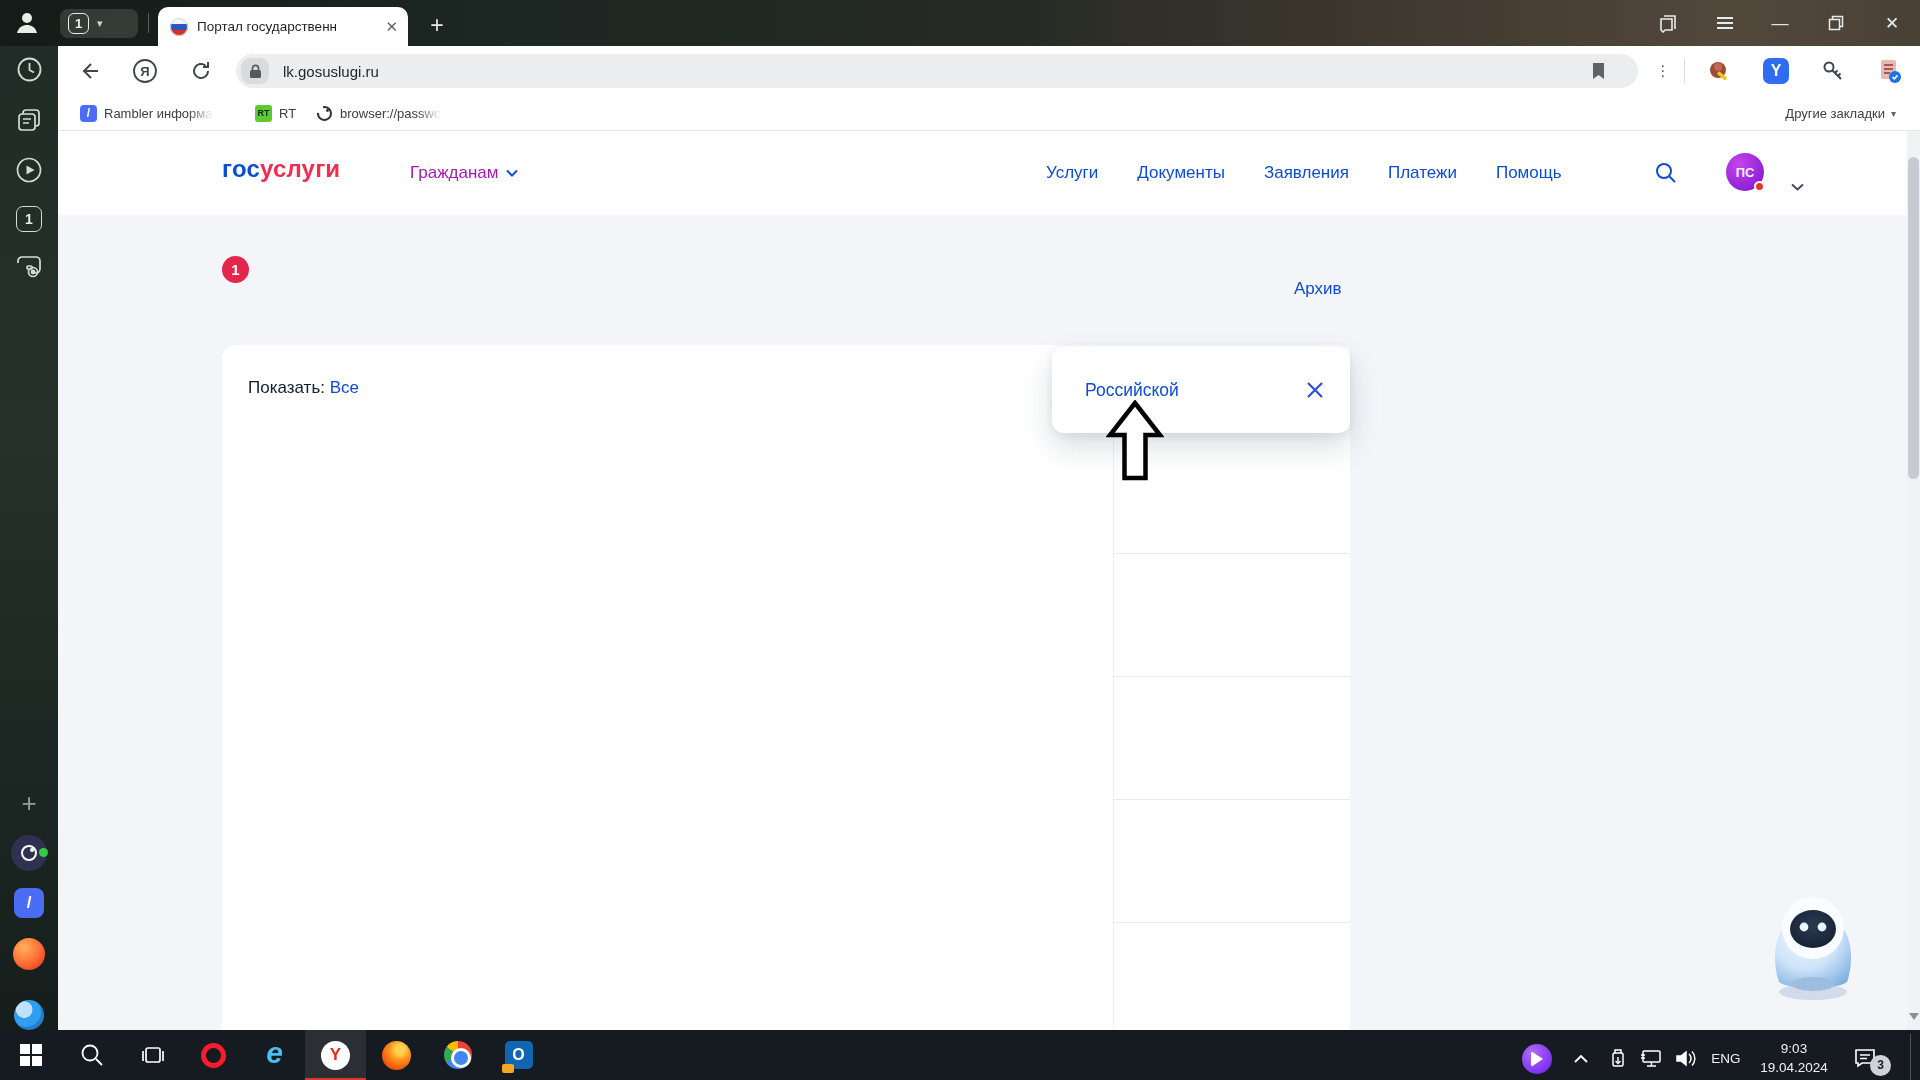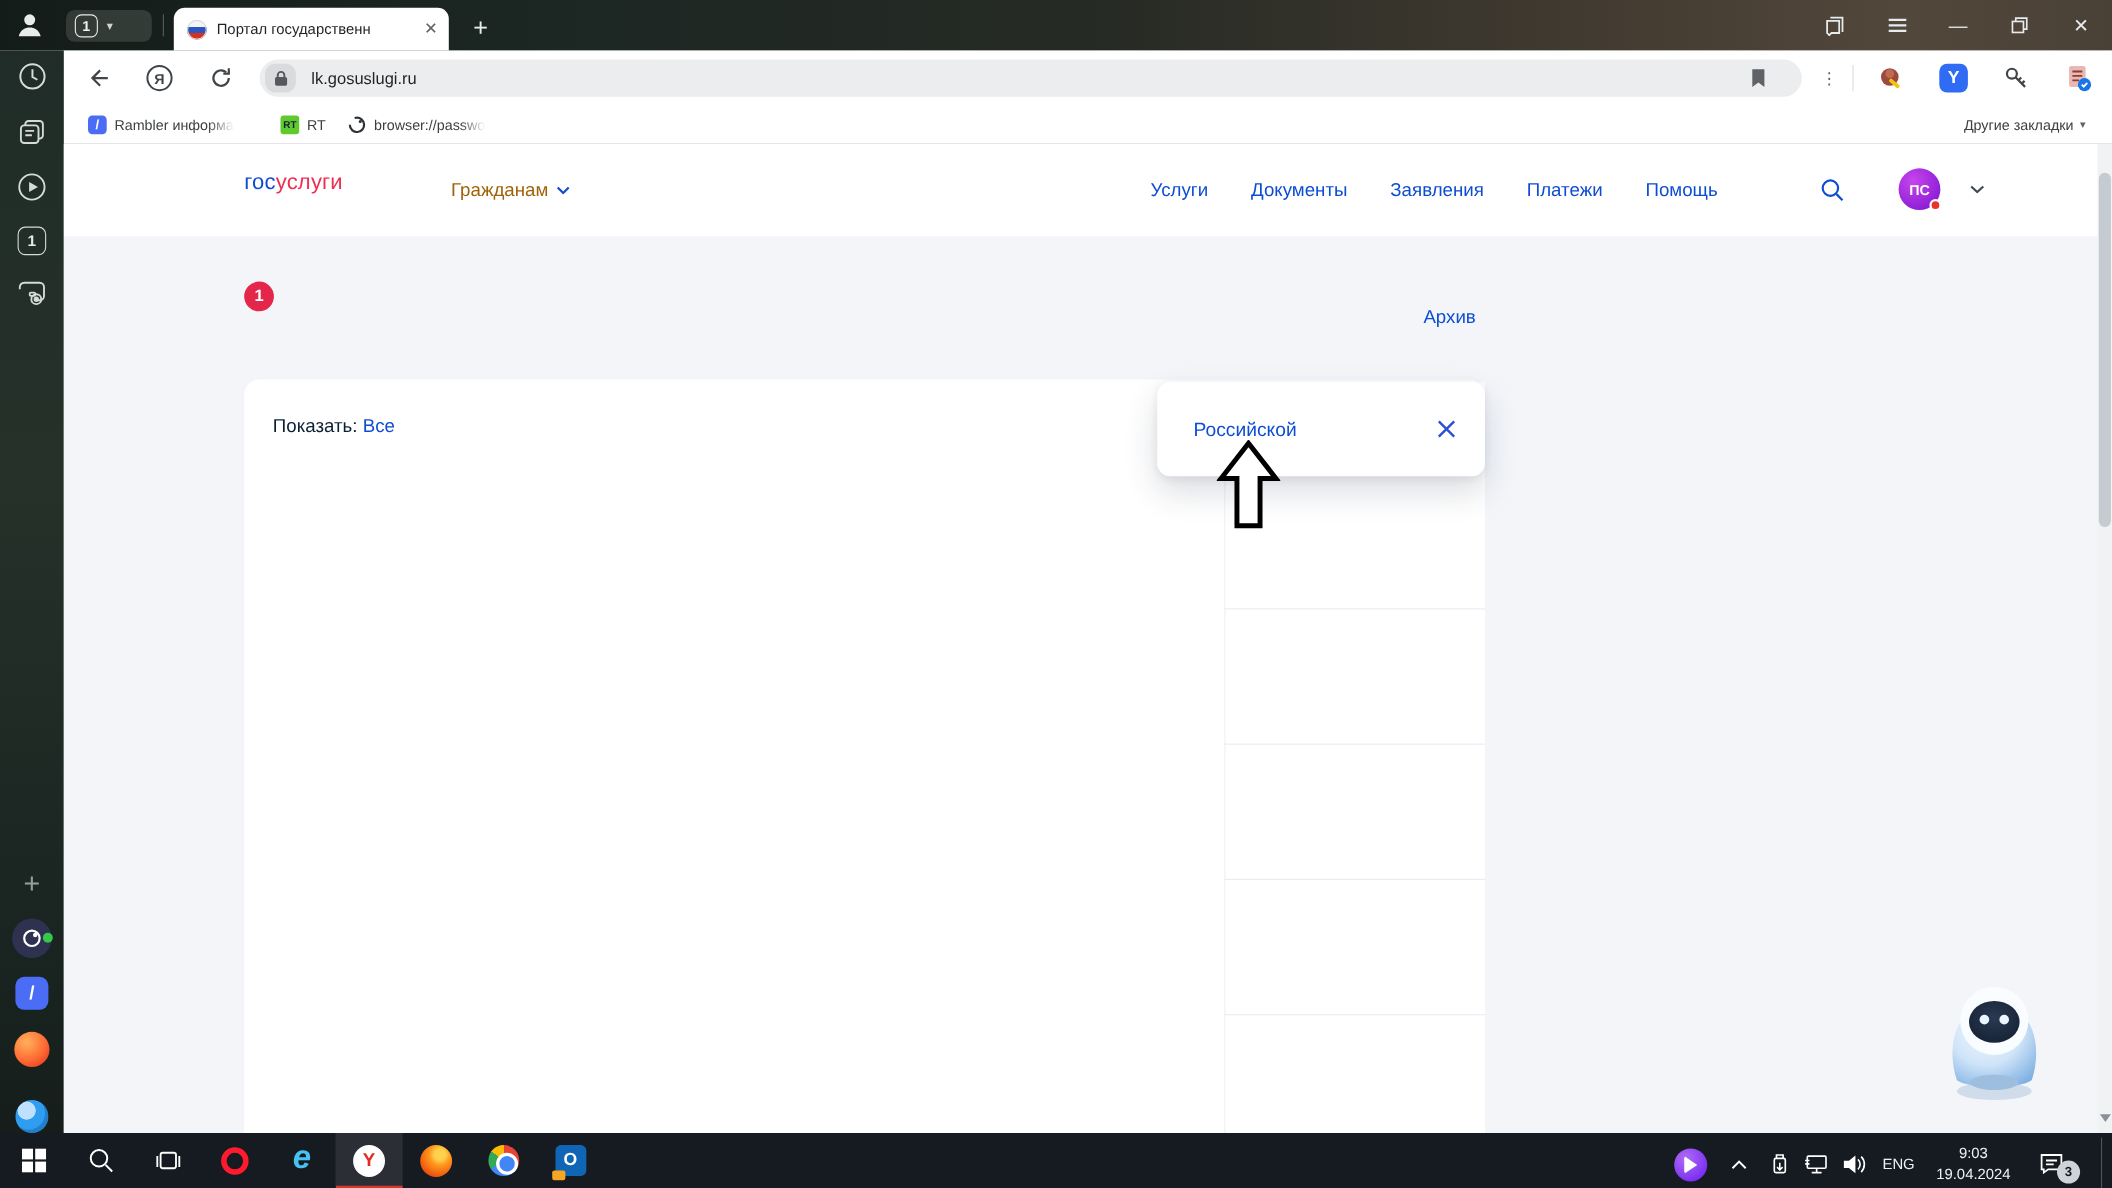--- a/index.html
+++ b/index.html
@@ -68,27 +68,27 @@
   .sb-appO .ring i{position:absolute;right:1px;top:1px;width:4px;height:4px;background:#fff;border-radius:50%}
   .sb-appO .green{position:absolute;right:-1px;top:13px;width:9px;height:9px;border-radius:50%;background:#35c94a}
   .sb-rambler{width:30px;height:30px;border-radius:8px;background:#4b6cf5;color:#fff;font-weight:700;font-size:17px;
     display:flex;align-items:center;justify-content:center}
   .sb-orange{width:32px;height:32px;border-radius:50%;background:radial-gradient(circle at 35% 30%,#ffb15c,#ff6a33 55%,#d92c20)}
   .sb-ball{width:30px;height:30px;border-radius:50%;background:radial-gradient(circle at 34% 32%,#bfe1ff 0 28%,#2f9df0 30%),#2f9df0;
     box-shadow:inset -3px -3px 0 rgba(0,40,90,.25)}
 
   
   .siteheader{position:absolute;left:58px;top:131px;width:1849px;height:84px;background:#fff}
-  .logo{position:absolute;left:164px;top:24px;font-size:20px;font-weight:400;letter-spacing:.2px}
+  .logo{position:absolute;left:164px;top:24px;font-size:24px;font-weight:700;letter-spacing:.2px}
   .logo .b{color:#0d4cd3}.logo .r{color:#ee2e52}
-  .audience{position:absolute;left:352px;top:32px;font-size:17px;color:#a16207;display:flex;align-items:center;gap:8px}
+  .audience{position:absolute;left:352px;top:32px;font-size:17px;color:#a21caf;display:flex;align-items:center;gap:8px}
   .sitenav{position:absolute;left:988px;top:32px;display:flex;gap:39px;font-size:17px}
   .sitenav a{color:#0d4cd3;text-decoration:none;white-space:nowrap}
   .hsearch{position:absolute;left:1596px;top:30px;color:#0d4cd3}
-  .avatarwrap{position:absolute;left:1668px;top:22px;display:flex;align-items:center;gap:27px}
+  .avatarwrap{position:absolute;left:1668px;top:22px;display:flex;align-items:flex-end;gap:27px}
   .avatar{position:relative;width:38px;height:38px;border-radius:50%;
     background:radial-gradient(circle at 35% 30%,#c745ec,#8d1ed6 75%);color:#fff;font-size:13px;font-weight:700;
     display:flex;align-items:center;justify-content:center}
   .avatar .dot{position:absolute;right:-1px;bottom:-1px;width:11px;height:11px;border-radius:50%;background:#e8352c;border:2px solid #fff}
   .avchev{color:#3f4b59}
 
   
   .pagebg{position:absolute;left:58px;top:215px;width:1849px;height:815px;background:#f3f5f9}
   .h1row{position:absolute;left:222px;top:250px;display:flex;align-items:center;gap:15px}
   .h1row h1{font-size:40px;font-weight:700;color:#0b1f33;letter-spacing:.2px}

